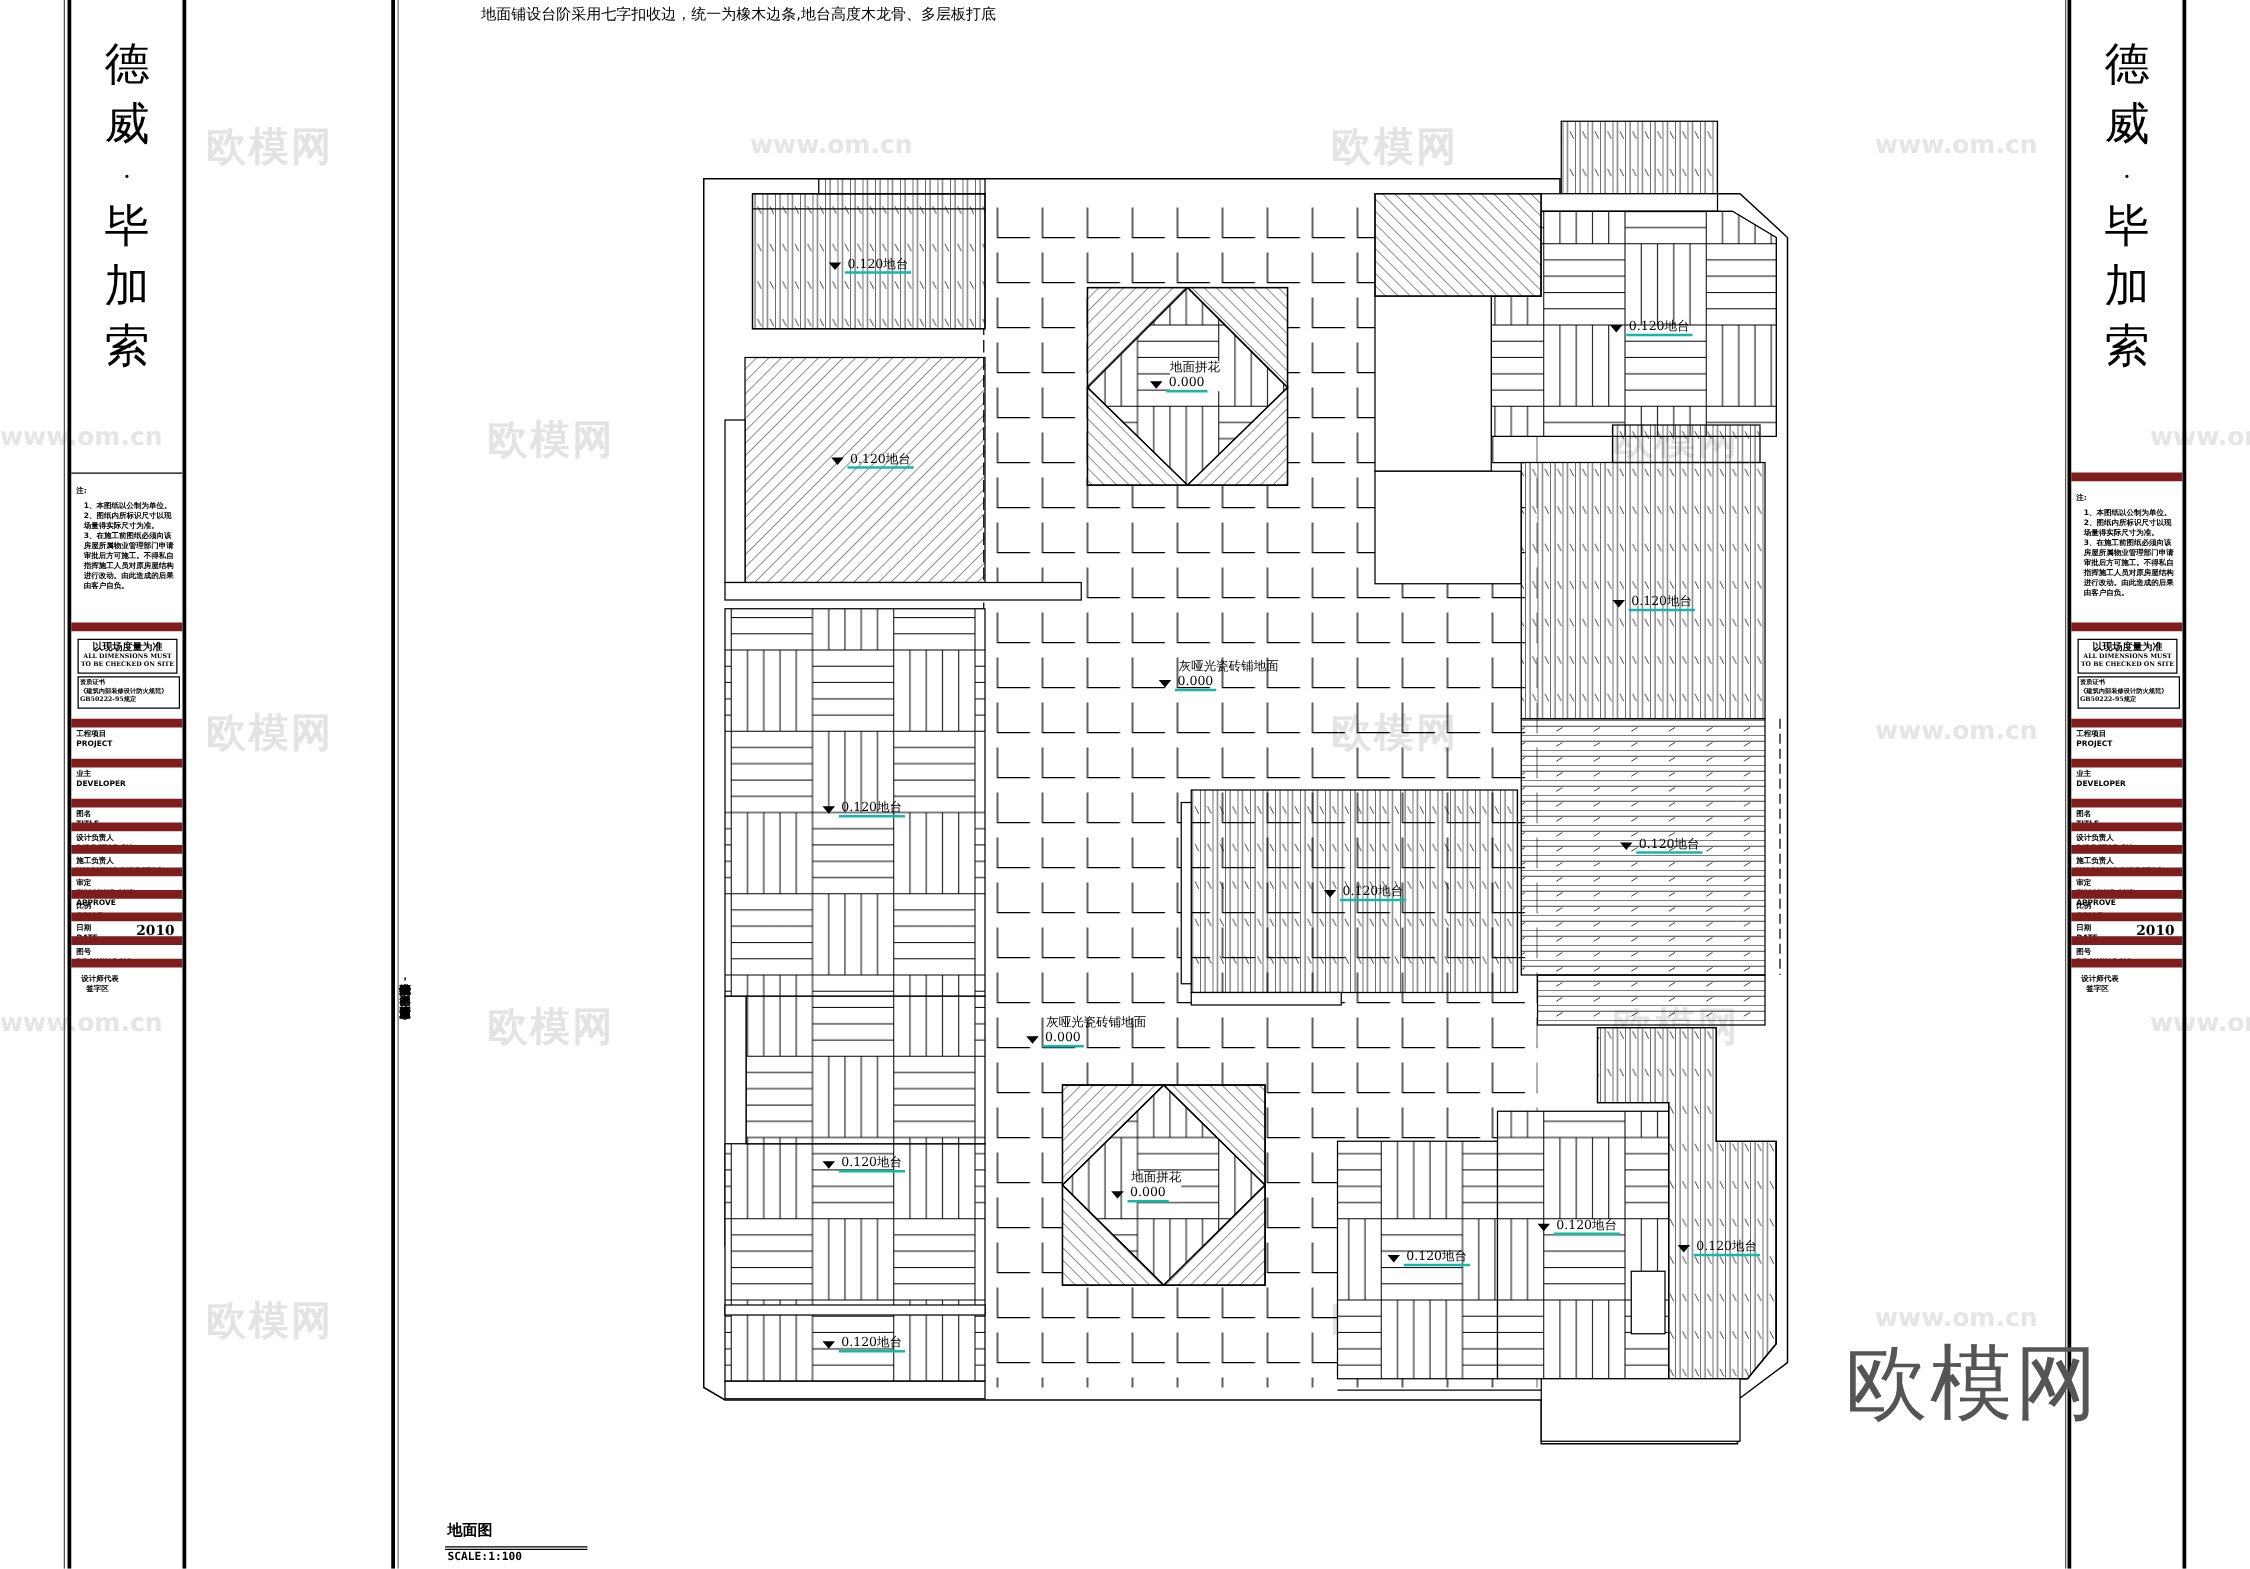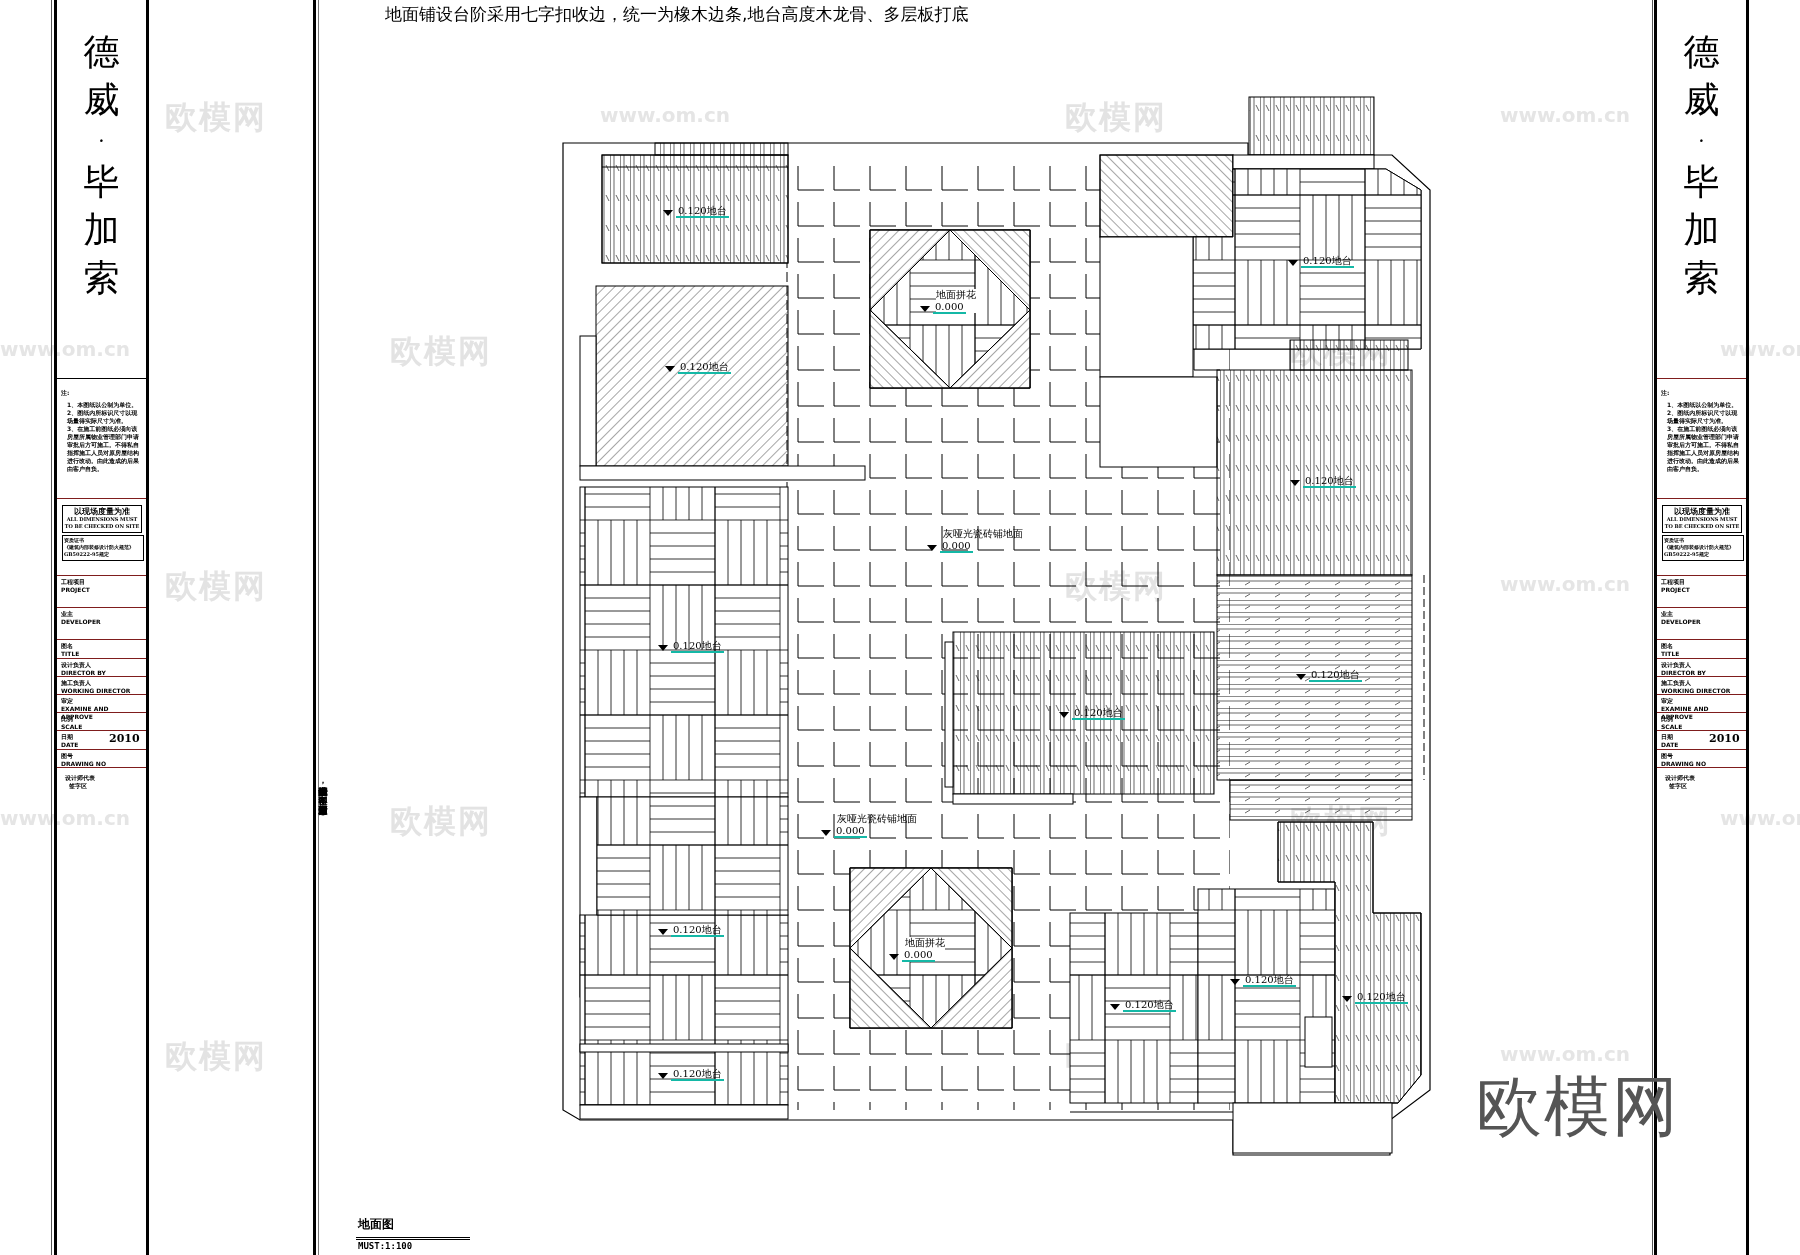--- a/index.html
+++ b/index.html
@@ -2,24 +2,24 @@
 <html><head>
 <meta charset="utf-8">
 <style>
   html,body{margin:0;padding:0;background:#fff;}
   body{width:1800px;height:1255px;position:relative;overflow:hidden;font-family:"DejaVu Serif",serif;color:#000;}
   .abs{position:absolute;}
   .tb-col{position:absolute;top:0;height:1255px;border-left:3px solid #000;border-right:3px solid #000;box-sizing:border-box;}
   .tb-outer{position:absolute;top:0;height:1255px;border-left:1px solid #555;}
   .brand{position:absolute;font-size:36px;line-height:48px;text-align:center;width:100%;font-family:"DejaVu Serif",serif;}
   .brand span{display:block;}
-  .tb-row{position:absolute;left:0;right:0;border-top:1px solid #7f1d1d;font-size:6px;line-height:8px;font-family:"DejaVu Sans",sans-serif;font-weight:bold;padding:2px 4px;box-sizing:border-box;}
+  .tb-row{position:absolute;left:0;right:0;border-top:7px solid #7f1d1d;font-size:6px;line-height:8px;font-family:"DejaVu Sans",sans-serif;font-weight:bold;padding:2px 4px;box-sizing:border-box;}
   .stamp{position:absolute;border:1px solid #000;text-align:center;font-family:"DejaVu Serif",serif;}
   .year{position:absolute;font-size:11px;font-family:"DejaVu Serif",serif;}
-  .note-top{position:absolute;left:385px;top:3px;font-size:17px;font-family:"DejaVu Sans",sans-serif;}
+  .note-top{position:absolute;left:385px;top:3px;font-size:12px;font-family:"DejaVu Sans",sans-serif;}
   .lbl{position:absolute;font-size:10px;font-family:"DejaVu Serif",serif;white-space:nowrap;}
   .lbl .tri{display:inline-block;width:0;height:0;border-left:5px solid transparent;border-right:5px solid transparent;border-top:6px solid #000;margin-right:3px;vertical-align:-2px;}
   .lbl .txt{border-bottom:2px solid #14b8a6;padding:0 2px;}
   .lbl2{position:absolute;font-size:10px;font-family:"DejaVu Serif",serif;white-space:nowrap;line-height:12px;}
   .title{position:absolute;left:358px;top:1216px;font-size:12px;font-weight:bold;font-family:"DejaVu Sans",sans-serif;}
   .title-line{position:absolute;left:356px;top:1237px;width:114px;border-top:3px double #000;height:1px;}
   .scale{position:absolute;left:358px;top:1241px;font-size:9px;font-weight:bold;font-family:"DejaVu Sans Mono",monospace;}
   .vert-note{position:absolute;left:316px;top:780px;width:12px;font-size:9px;line-height:10px;writing-mode:vertical-rl;font-family:"DejaVu Sans",sans-serif;font-weight:bold;}
   .wm{position:absolute;color:#e3e3e3;font-size:32px;font-family:"DejaVu Sans",sans-serif;font-weight:bold;letter-spacing:2px;}
   .wm-url{position:absolute;color:#e5e5e5;font-size:20px;font-family:"DejaVu Sans",sans-serif;font-weight:bold;}
@@ -357,15 +357,15 @@
   <div style="padding-left:4px;"><span class="lbl" style="position:static;"><span class="tri" style="margin-left:-20px;"></span><span class="txt">0.000</span></span></div>
 </div>
 <div class="lbl2" style="left:905px;top:937px;background:#fff;">
   <div>地面拼花</div>
   <div style="padding-left:4px;"><span class="lbl" style="position:static;"><span class="tri" style="margin-left:-20px;"></span><span class="txt">0.000</span></span></div>
 </div>
 
 <div class="vert-note">图纸未经设计者书面批准，不得复印，加盖出图章后方可使用。）</div>
 <div class="title">地面图</div>
 <div class="title-line"></div>
-<div class="scale">MUST:1:100</div>
+<div class="scale">SCALE:1:100</div>
 
 <div class="logo">欧模网</div>
 
 </body></html>

